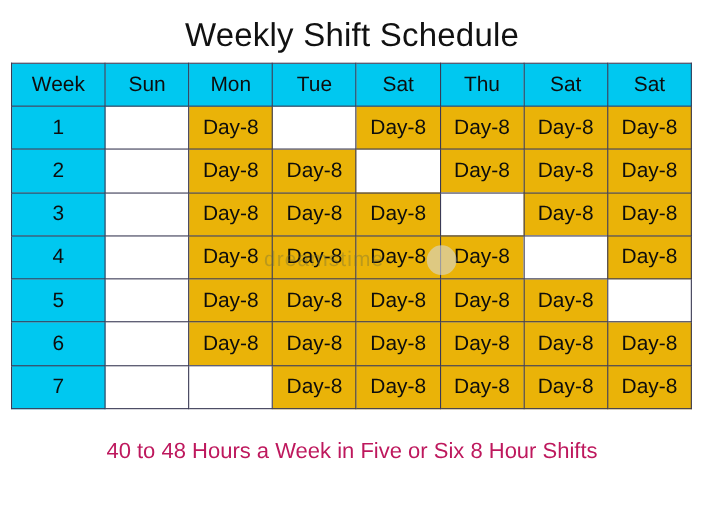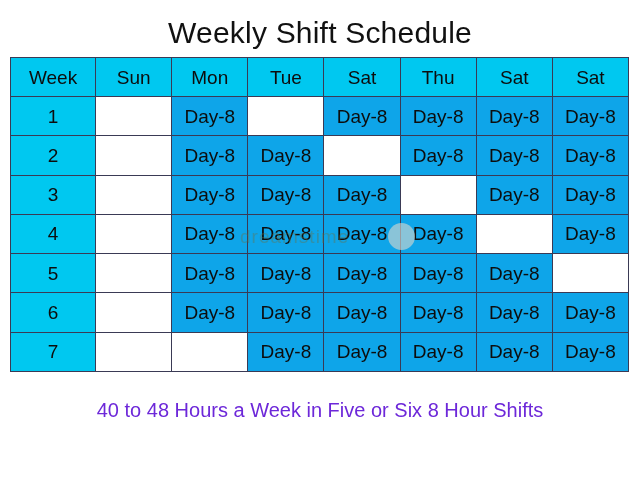--- a/index.html
+++ b/index.html
@@ -82,21 +82,21 @@
   td.weekcell {
     background: #00c8f0;
     border-left: 1px solid #2a2a4a;
     border-right: 1px solid #3a3a55;
     border-top: 0;
     border-bottom: 0;
     font-size: 19px;
   }
 
   td.on {
-    background: #0ea5e9;
+    background: #eab308;
     font-weight: 400;
   }
 
   td.off {
     background: #ffffff;
   }
 
   
   .watermark {
     position: absolute;
@@ -128,21 +128,21 @@
   
   .footer {
     position: absolute;
     left: 0;
     top: 396px;
     width: 640px;
     text-align: center;
   }
   .footer .fline {
     font-size: 20px;
-    color: #6d28d9;
+    color: #be185d;
     line-height: 29px;
     white-space: nowrap;
   }
 </style>
 </head>
 <body>
 
 <div class="page">
 
   <div class="title">Weekly Shift Schedule</div>

